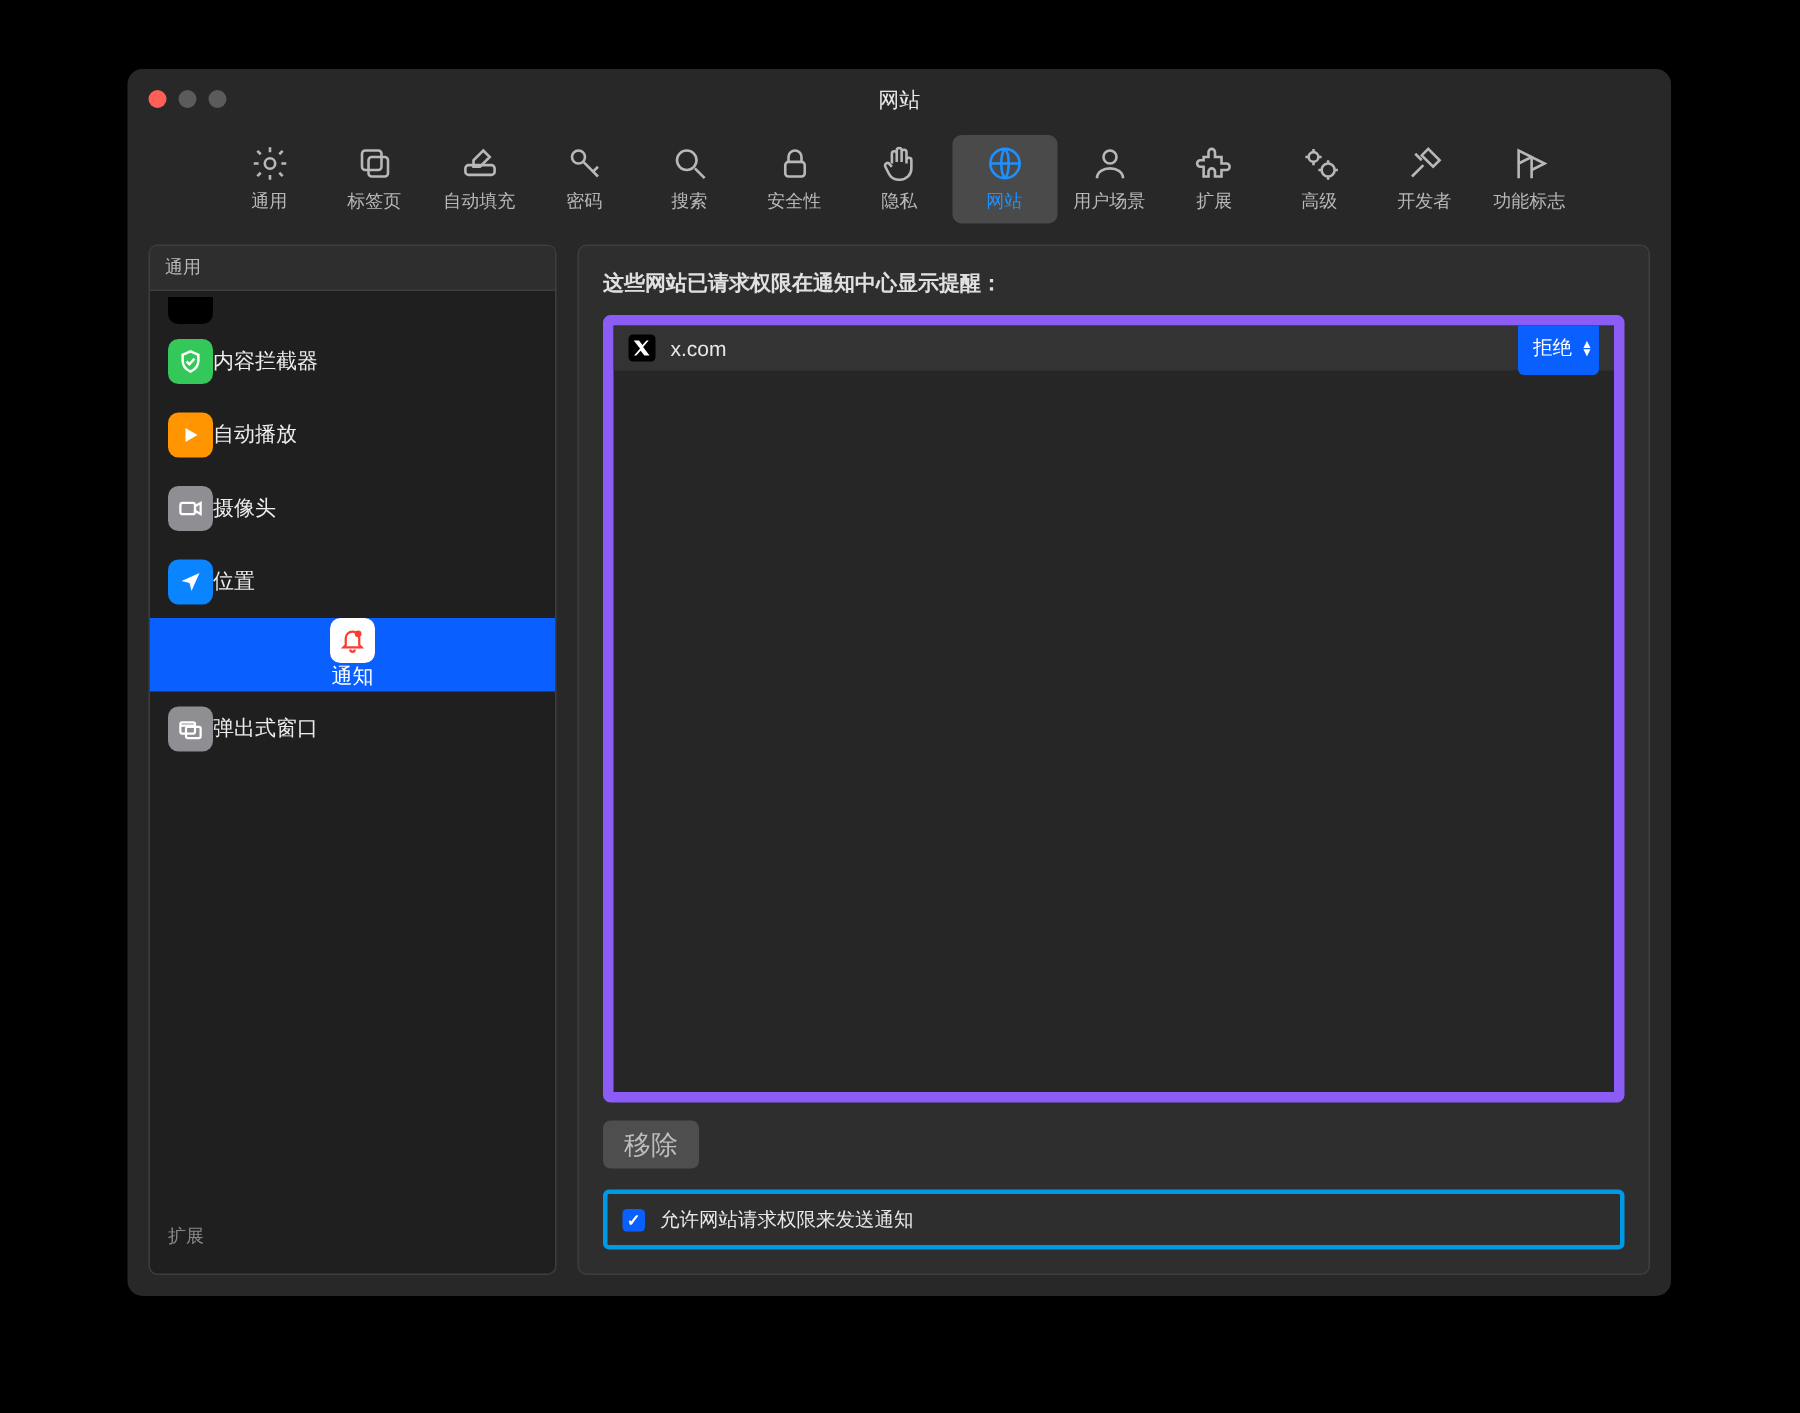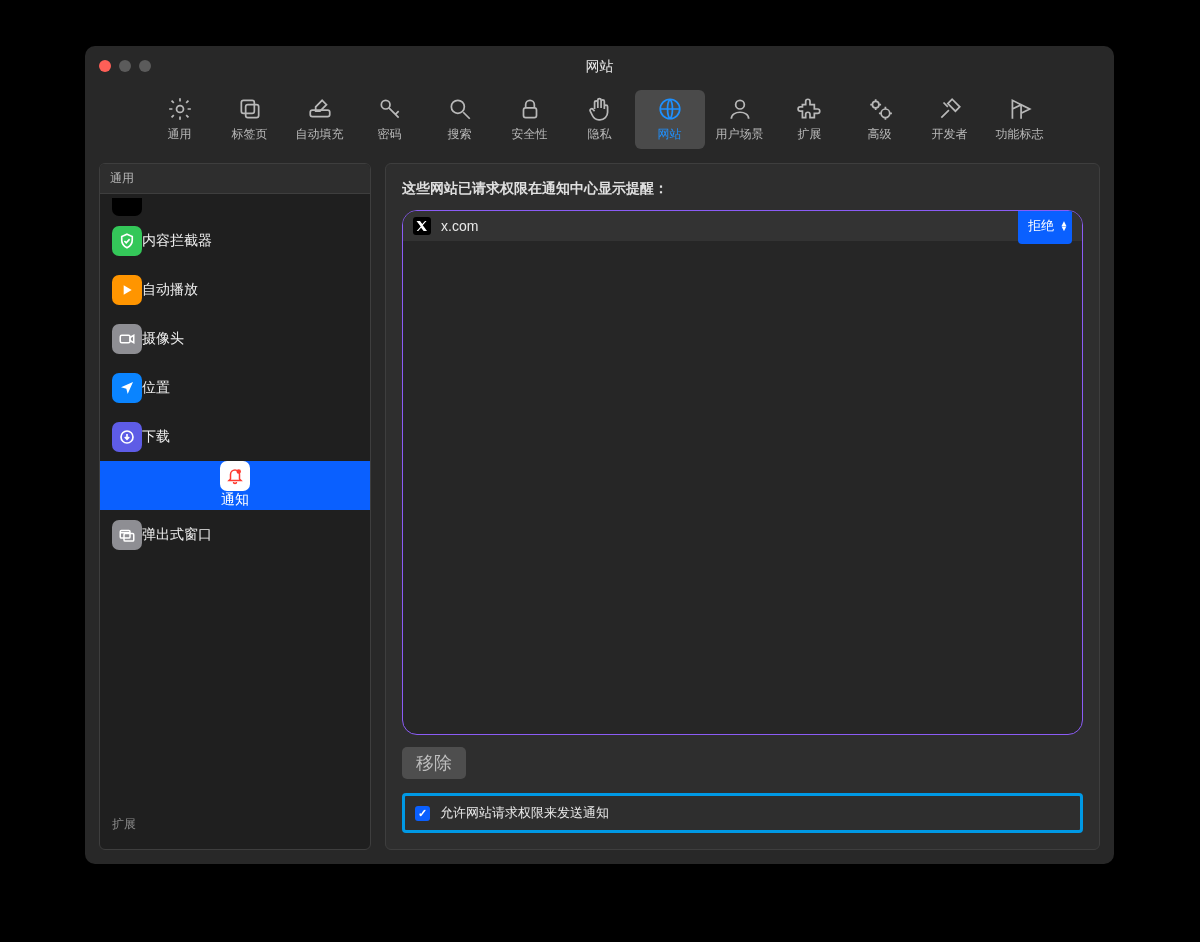--- a/index.html
+++ b/index.html
@@ -123,22 +123,22 @@
     border: 1px solid #3e3e3e;
     border-radius: 6px;
     padding: 16px;
     display: flex;
     flex-direction: column;
     position: relative;
   }
   .mtitle { font-size: 14px; color: #e0e0e0; margin-bottom: 12px; font-weight: bold; }
   .listbox {
     flex: 1;
-    border: 1px solid #8b5cf6;
-    border-radius: 15px;
+    border: 7px solid #8b5cf6;
+    border-radius: 5px;
     background: #262626;
     overflow: hidden;
   }
   .row {
     display: flex;
     align-items: center;
     height: 30px;
     padding: 0 10px;
     background: #333333;
   }
@@ -357,29 +357,20 @@
           <span>摄像头</span>
         </div>
         <div class="sitem">
           <div class="sicon" style="background:#0a84ff">
               <svg width="16" height="16" viewBox="0 0 24 24" fill="#fff">
                 <path d="M3 11l18-8-8 18-2-8z"></path>
               </svg>
             </div>
           <span>位置</span>
         </div>
-        <div class="sitem">
-          <div class="sicon" style="background:#5e5ce6">
-              <svg width="18" height="18" viewBox="0 0 24 24" stroke="#fff" fill="none" stroke-width="2.2">
-                <circle cx="12" cy="12" r="8"></circle>
-                <path d="M12 8v6M9 12l3 3 3-3"></path>
-              </svg>
-            </div>
-          <span>下载</span>
-        </div>
         <div class="sitem selected">
           <div class="sicon" style="background:#ffffff">
               <svg width="18" height="18" viewBox="0 0 24 24" stroke="#ff3b30" fill="none" stroke-width="2">
                 <path d="M6 16V10a6 6 0 0112 0v6l2 2H4z"></path>
                 <path d="M10 20a2 2 0 004 0"></path>
                 <circle cx="17" cy="6" r="3" fill="#ff3b30" stroke="none"></circle>
               </svg>
             </div>
           <span>通知</span>
         </div>

